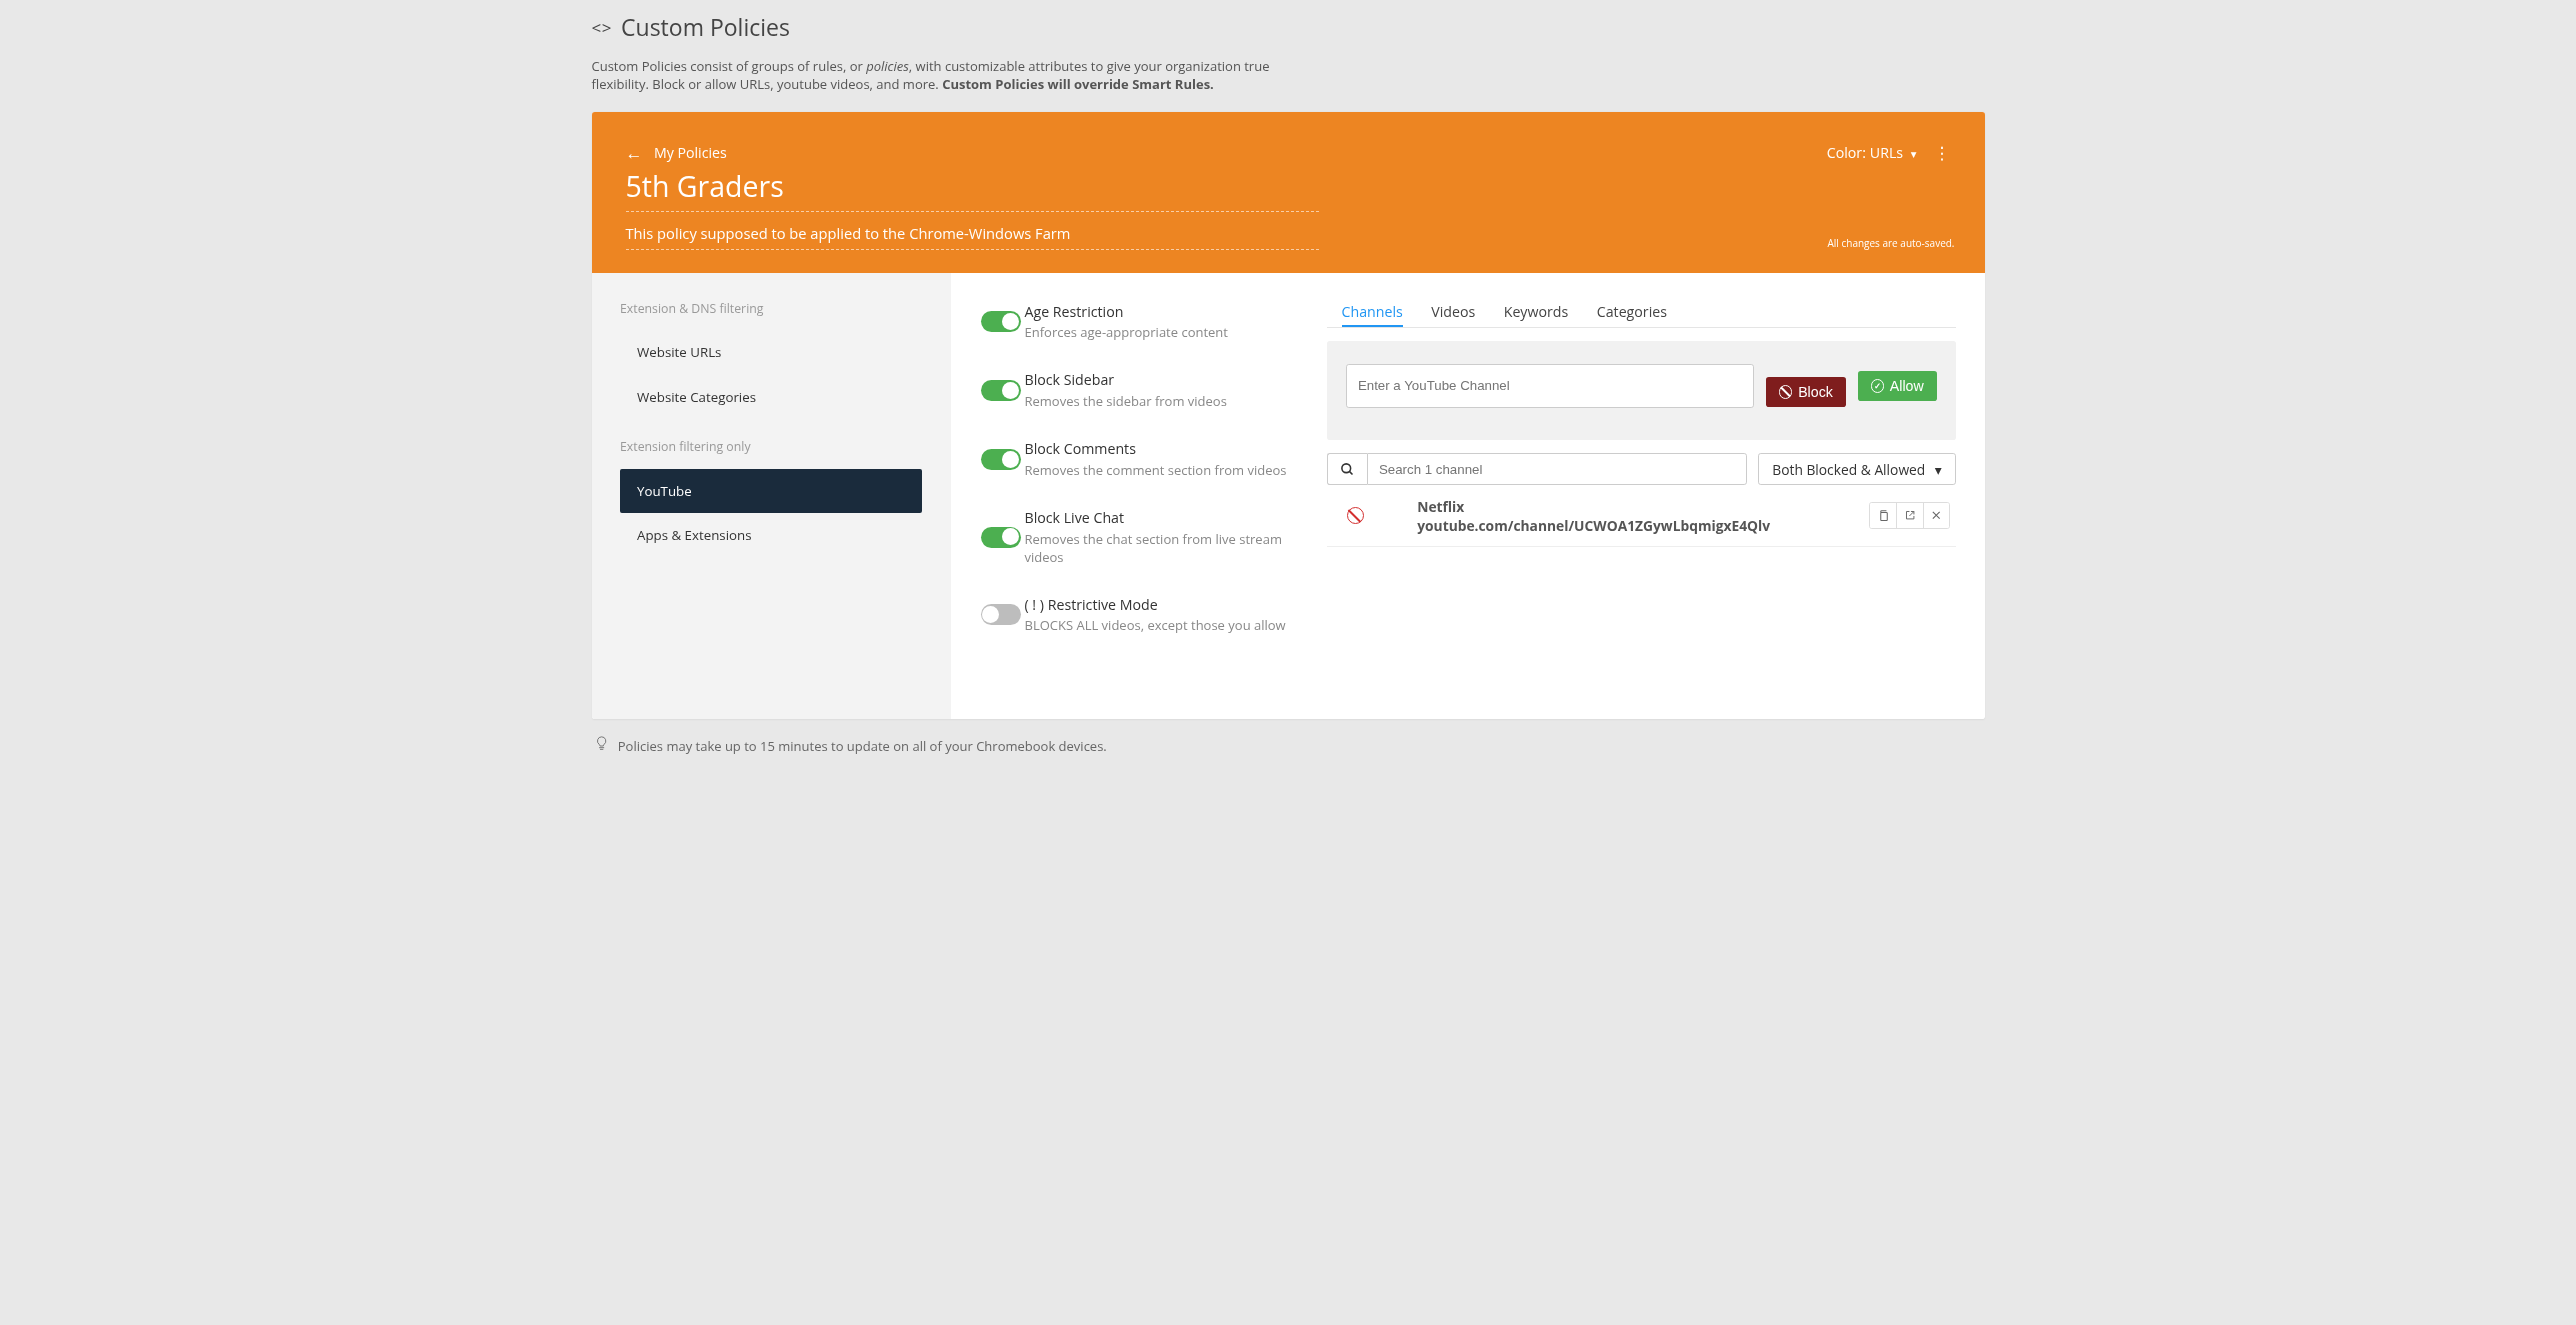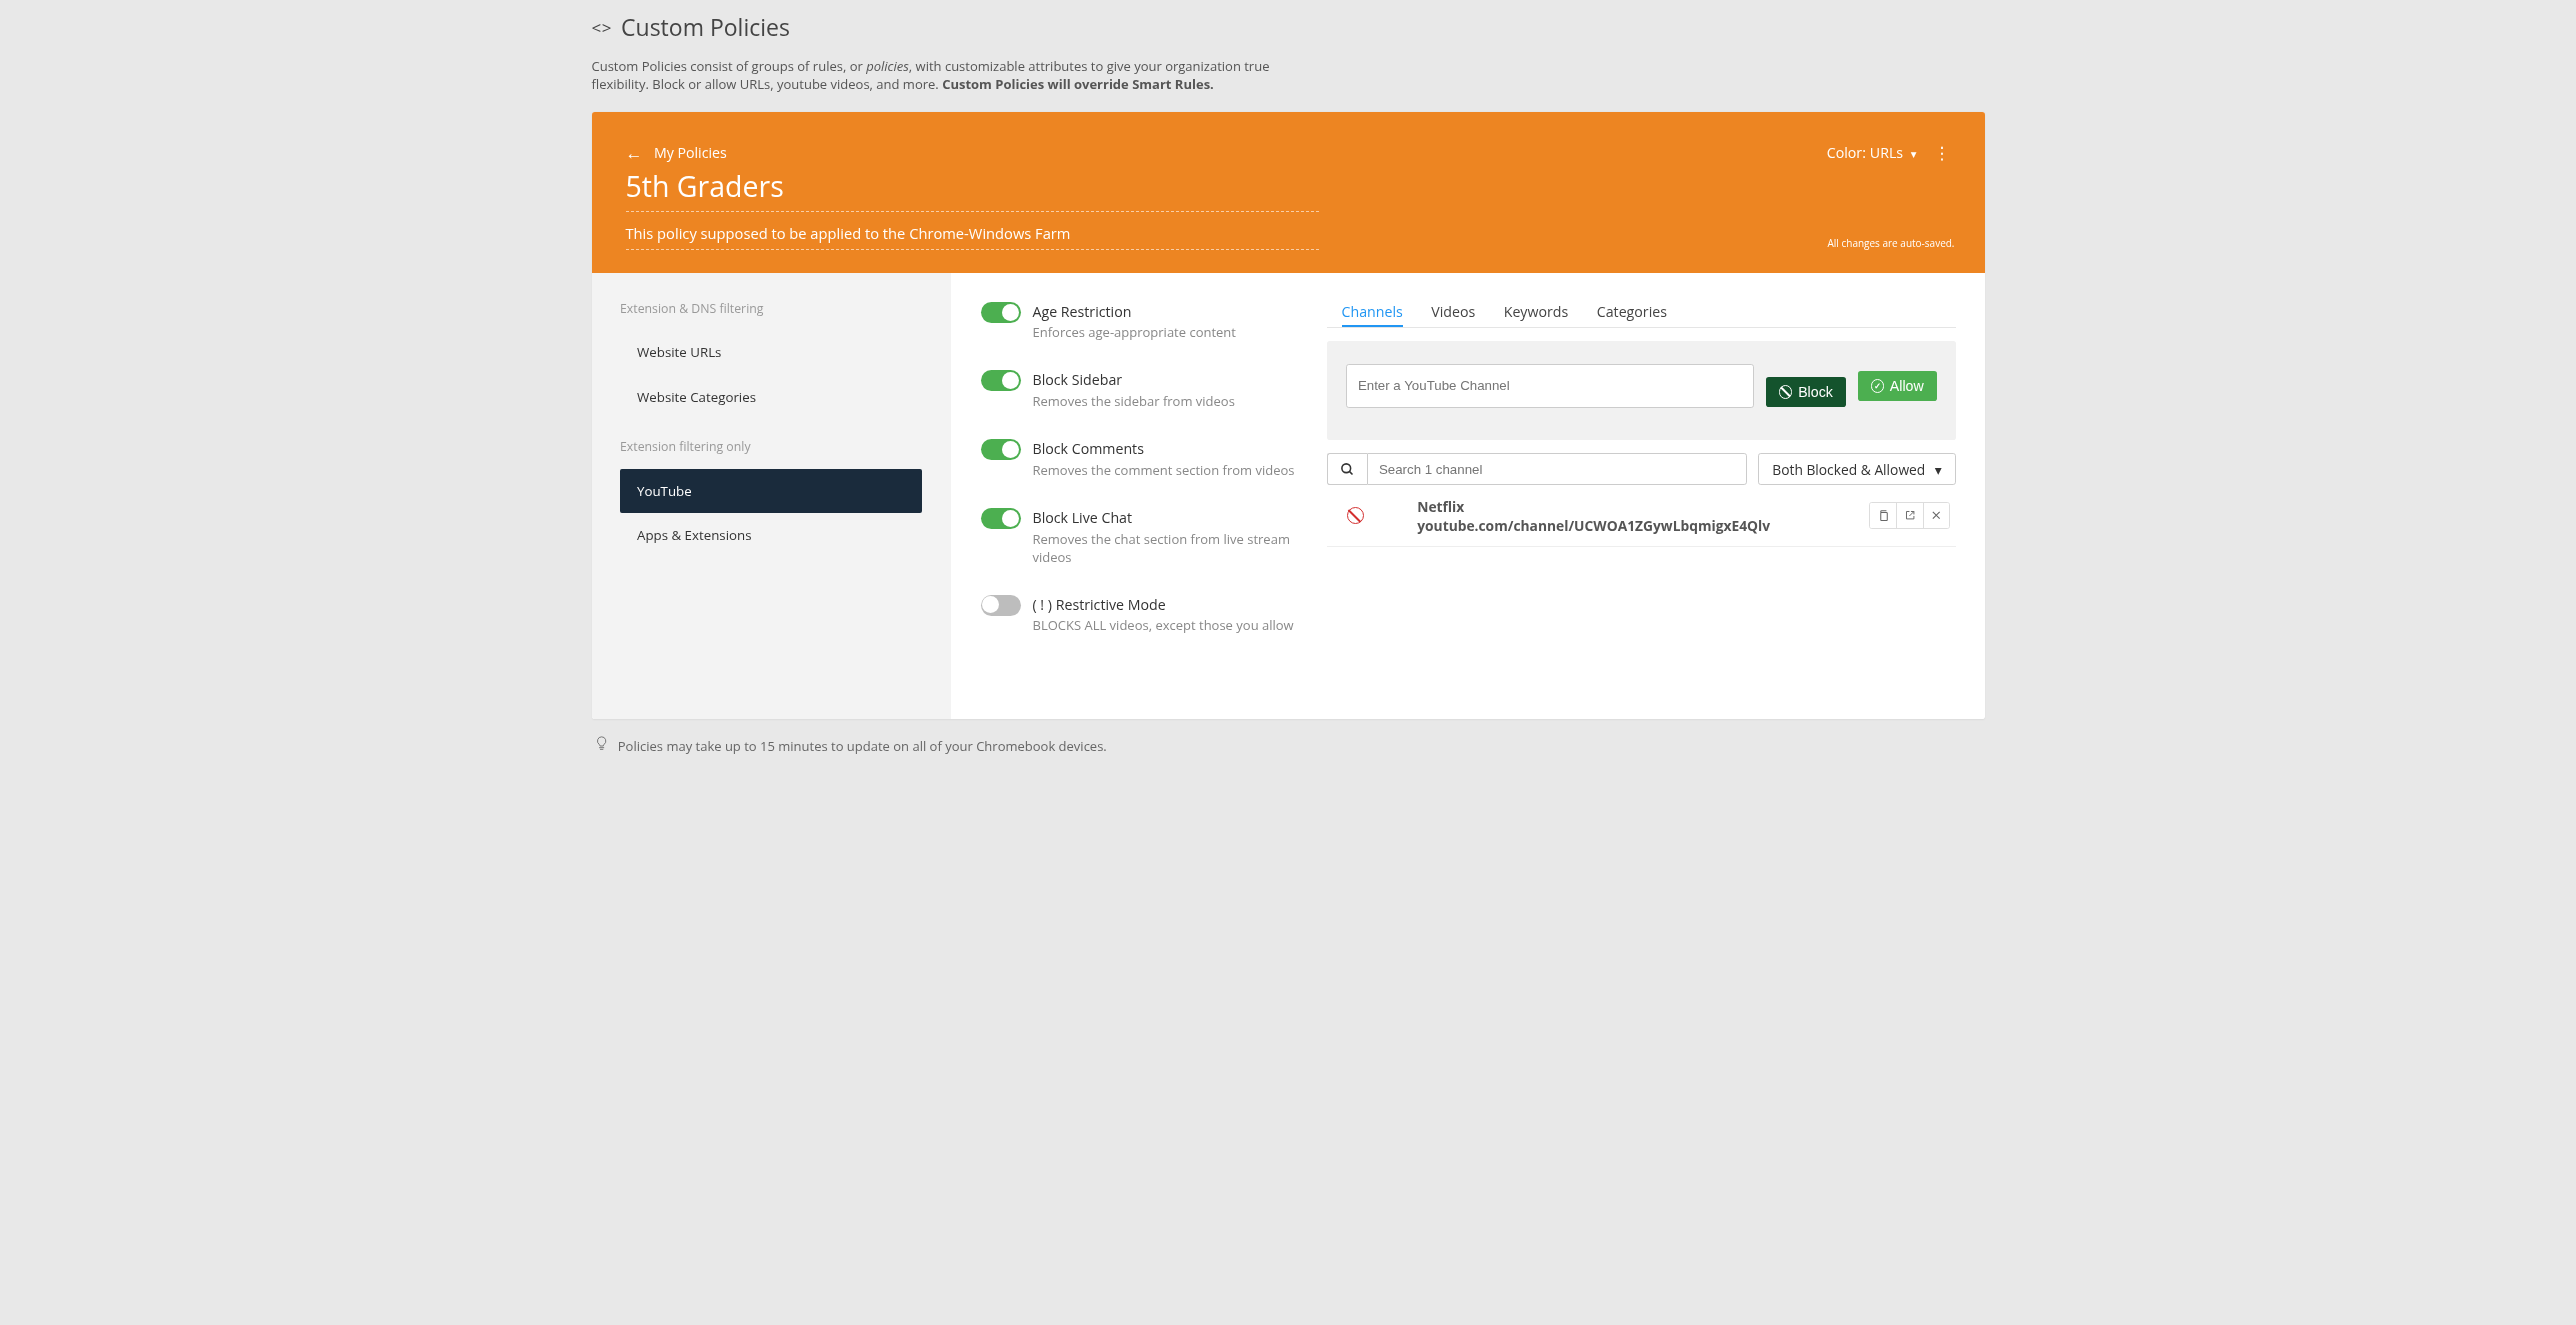--- a/index.html
+++ b/index.html
@@ -31,40 +31,40 @@
 
 .body-area { display: flex; min-height: 446px; }
 .sidebar { width: 359px; background: #f3f3f3; padding: 26.6px 28.5px 26.6px 28.5px; }
 .sidebar-group-label { font-size: 12.3px; color: #999; margin-bottom: 13.3px; margin-top: 19px; }
 .sidebar-group-label:first-child { margin-top: 0; }
 .sidebar-item { padding: 13.3px 17px; font-size: 13.3px; color: #333; cursor: pointer; border-radius: 1.9px; }
 .sidebar-item.active { background: #1a2b3c; color: #fff; }
 
 .main-content { flex: 1; padding: 28.5px 28.5px 28.5px 30px; display: flex; gap: 23px; }
 .toggles-col { width: 323px; }
-.toggle-row { display: flex; align-items: flex-start; gap: 12px; margin-bottom: 28.5px; }
+.toggle-row { display: flex; align-items: center; gap: 4px; margin-bottom: 28.5px; }
 .toggle { width: 40px; height: 21px; border-radius: 10.4px; position: relative; flex-shrink: 0; cursor: pointer; }
 .toggle.on { background: #4caf50; }
 .toggle.off { background: #bdbdbd; }
 .toggle .knob { width: 17px; height: 17px; background: #fff; border-radius: 50%; position: absolute; top: 1.9px; }
 .toggle.on .knob { right: 1.9px; }
 .toggle.off .knob { left: 1.9px; }
 .toggle-text { flex: 1; }
 .toggle-title { font-size: 14.2px; color: #333; }
 .toggle-desc { font-size: 13px; color: #888; margin-top: 3.8px; line-height: 1.35; }
 
 .right-panel { flex: 1; }
 .tabs-row { display: flex; gap: 28.5px; padding-left: 15px; border-bottom: 0.9px solid #e5e5e5; }
 .tab { font-size: 14.2px; color: #444; padding: 0 0 4px 0; cursor: pointer; border-bottom: 2.8px solid transparent; text-align: center; }
 .tab.active { color: #2196f3; border-bottom-color: #2196f3; }
 
 .input-box { background: #f1f1f1; border-radius: 2.8px; padding: 23px 19px 32px 19px; margin-top: 13.3px; display: flex; gap: 11.4px; align-items: center; }
 .channel-input { flex: 1; height: 44px; padding: 0 11.4px; border: 0.9px solid #ccc; border-radius: 2.8px; font-size: 13.3px; background: #fff; }
 .btn { height: 30px; padding: 0 13.3px; border-radius: 2.8px; border: none; font-size: 14.2px; color: #fff; cursor: pointer; display: inline-flex; align-items: center; gap: 5.7px; }
-.btn-block { background: #14532d; margin-top: 12px; }
+.btn-block { background: #7f1d1d; margin-top: 12px; }
 .btn-allow { background: #4caf50; }
 .btn-icon-circle { width: 13.3px; height: 13.3px; border: 1.9px solid #fff; border-radius: 50%; display: inline-flex; align-items: center; justify-content: center; font-size: 8.5px; line-height: 1; position: relative; }
 .btn-block .btn-icon-circle::after { content: ""; position: absolute; width: 13.3px; height: 1.9px; background: #fff; transform: rotate(45deg); }
 .btn-allow .btn-icon-circle::after { content: "✓"; font-size: 8.5px; font-weight: bold; }
 
 .search-row { display: flex; gap: 11.4px; margin-top: 13.3px; }
 .search-wrap { flex: 1; display: flex; }
 .search-icon-box { width: 40px; height: 32px; border: 0.9px solid #ccc; border-right: none; border-radius: 2.8px 0 0 2.8px; display: flex; align-items: center; justify-content: center; font-size: 15px; color: #333; background: #fff; }
 .search-input { flex: 1; height: 32px; border: 0.9px solid #ccc; border-radius: 0 2.8px 2.8px 0; padding: 0 11.4px; font-size: 13.3px; }
 .filter-select { height: 32px; border: 0.9px solid #ccc; border-radius: 2.8px; padding: 0 13.3px; font-size: 13.8px; background: #fff; display: flex; align-items: center; gap: 9.5px; cursor: pointer; }

